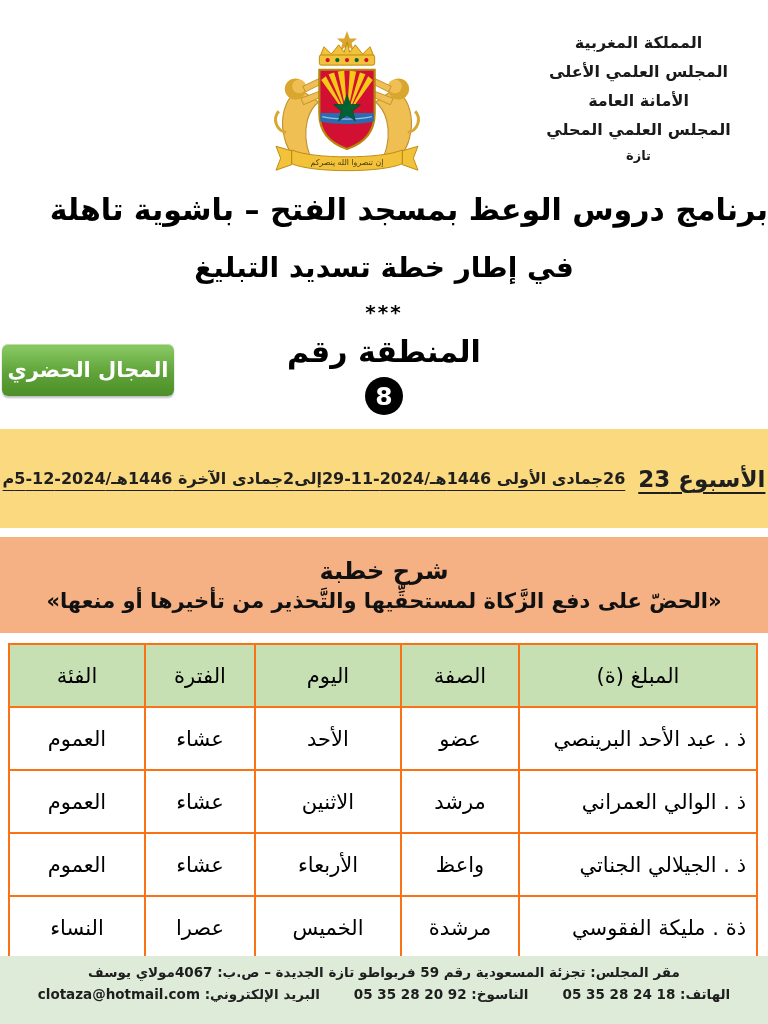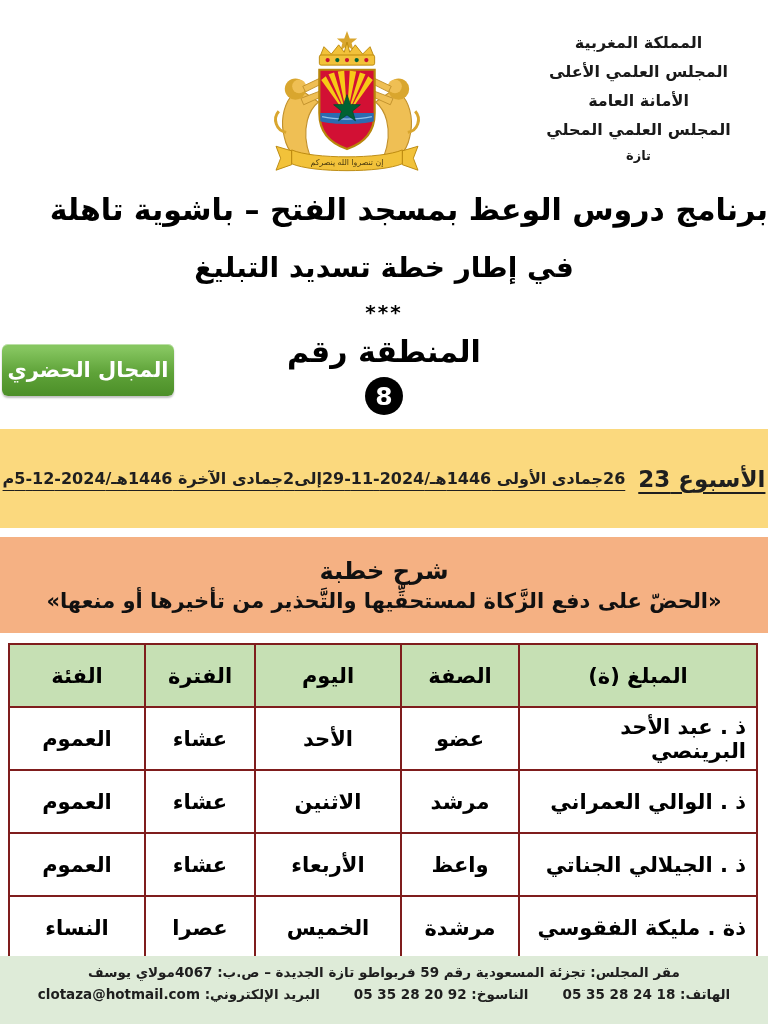--- a/index.html
+++ b/index.html
@@ -40,21 +40,21 @@
 
   .sermon-banner { margin-top:9px; width:768px; height:96px; background:#F5B183;
                    display:flex; flex-direction:column; align-items:center; justify-content:center;
                    gap:4px; color:#111; font-weight:800; }
   .sermon-banner .s1 { font-size:24px; }
   .sermon-banner .s2 { font-size:21px; }
 
   
   table.schedule { border-collapse:collapse; margin:10px 10px 0; width:748px;
                    table-layout:fixed; }
-  table.schedule th, table.schedule td { border:2px solid #7f1d1d; font-weight:700;
+  table.schedule th, table.schedule td { border:2px solid #f97316; font-weight:400;
                    text-align:center; vertical-align:middle; }
   table.schedule th { background:#C6E0B4; height:63px; font-size:21px; }
   table.schedule td { height:63px; font-size:21px; background:#fff; }
   table.schedule td.name-cell { text-align:right; padding-right:10px; }
 
   
   .footer { position:absolute; bottom:0; right:0; width:768px; background:#DEEBD8;
             padding:8px 0 22px; text-align:center; color:#1e1e1e; font-weight:600; }
   .footer .f1 { font-size:13.5px; }
   .contact-row { display:flex; justify-content:center; gap:34px; margin-top:6px; font-size:13.5px; }

